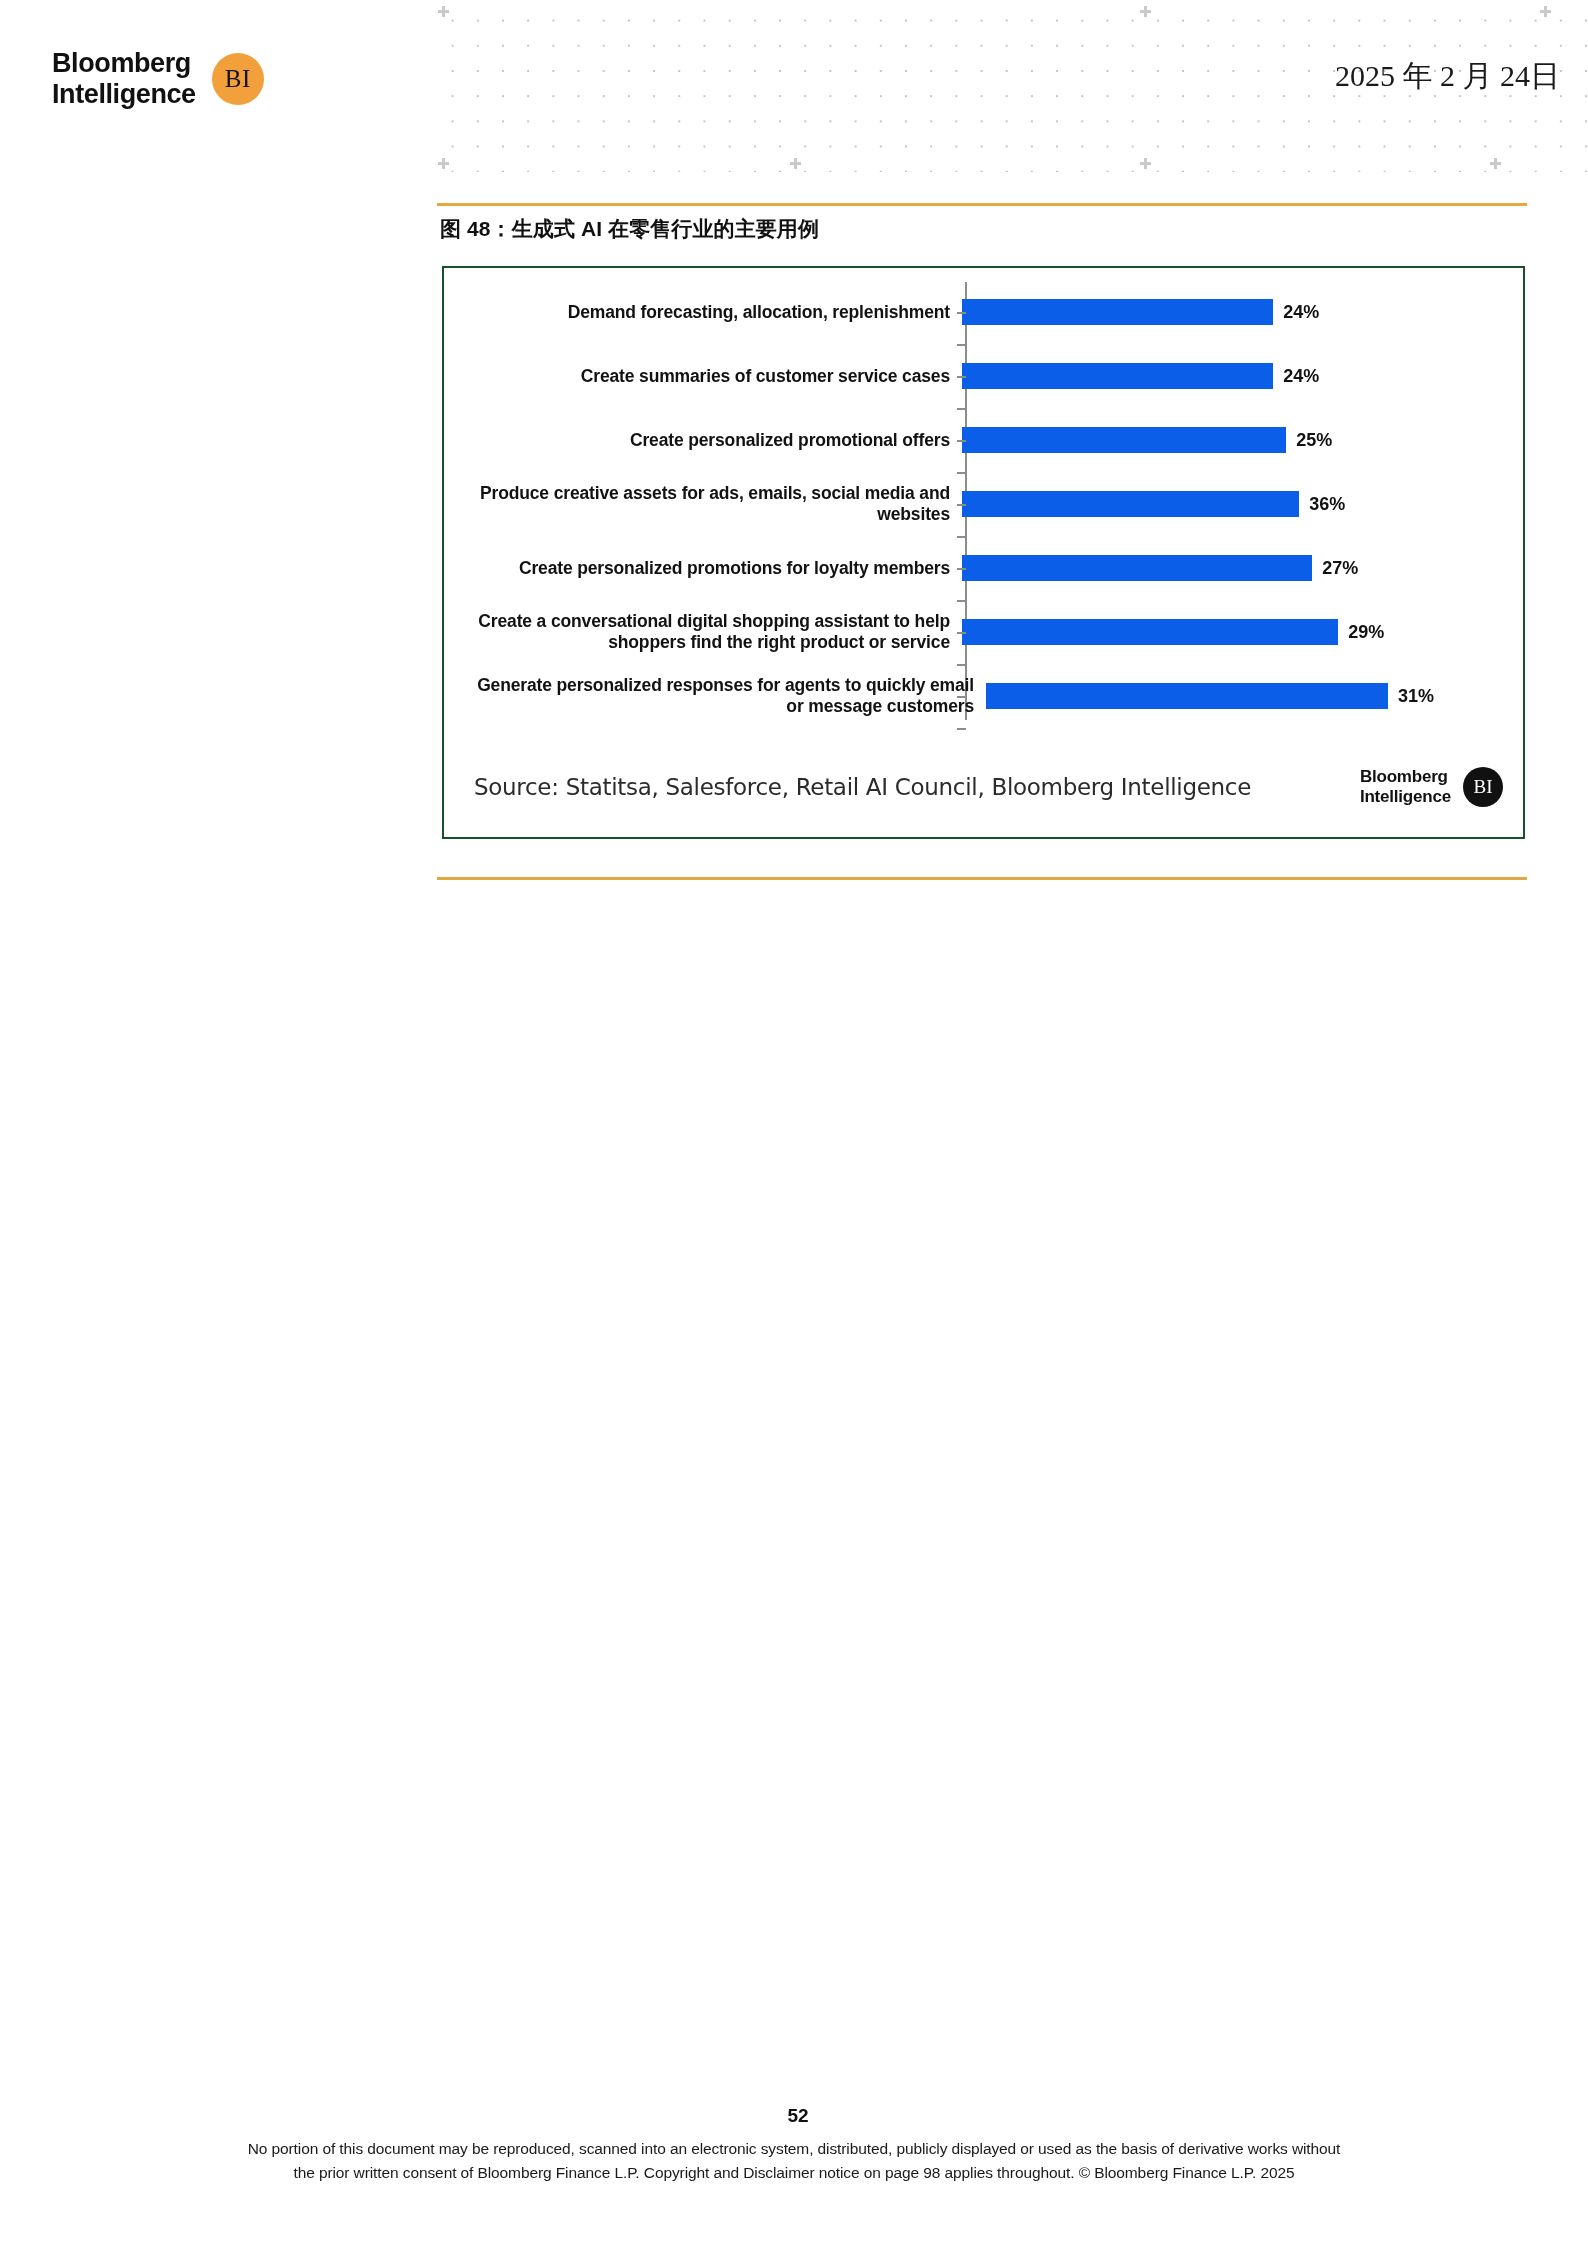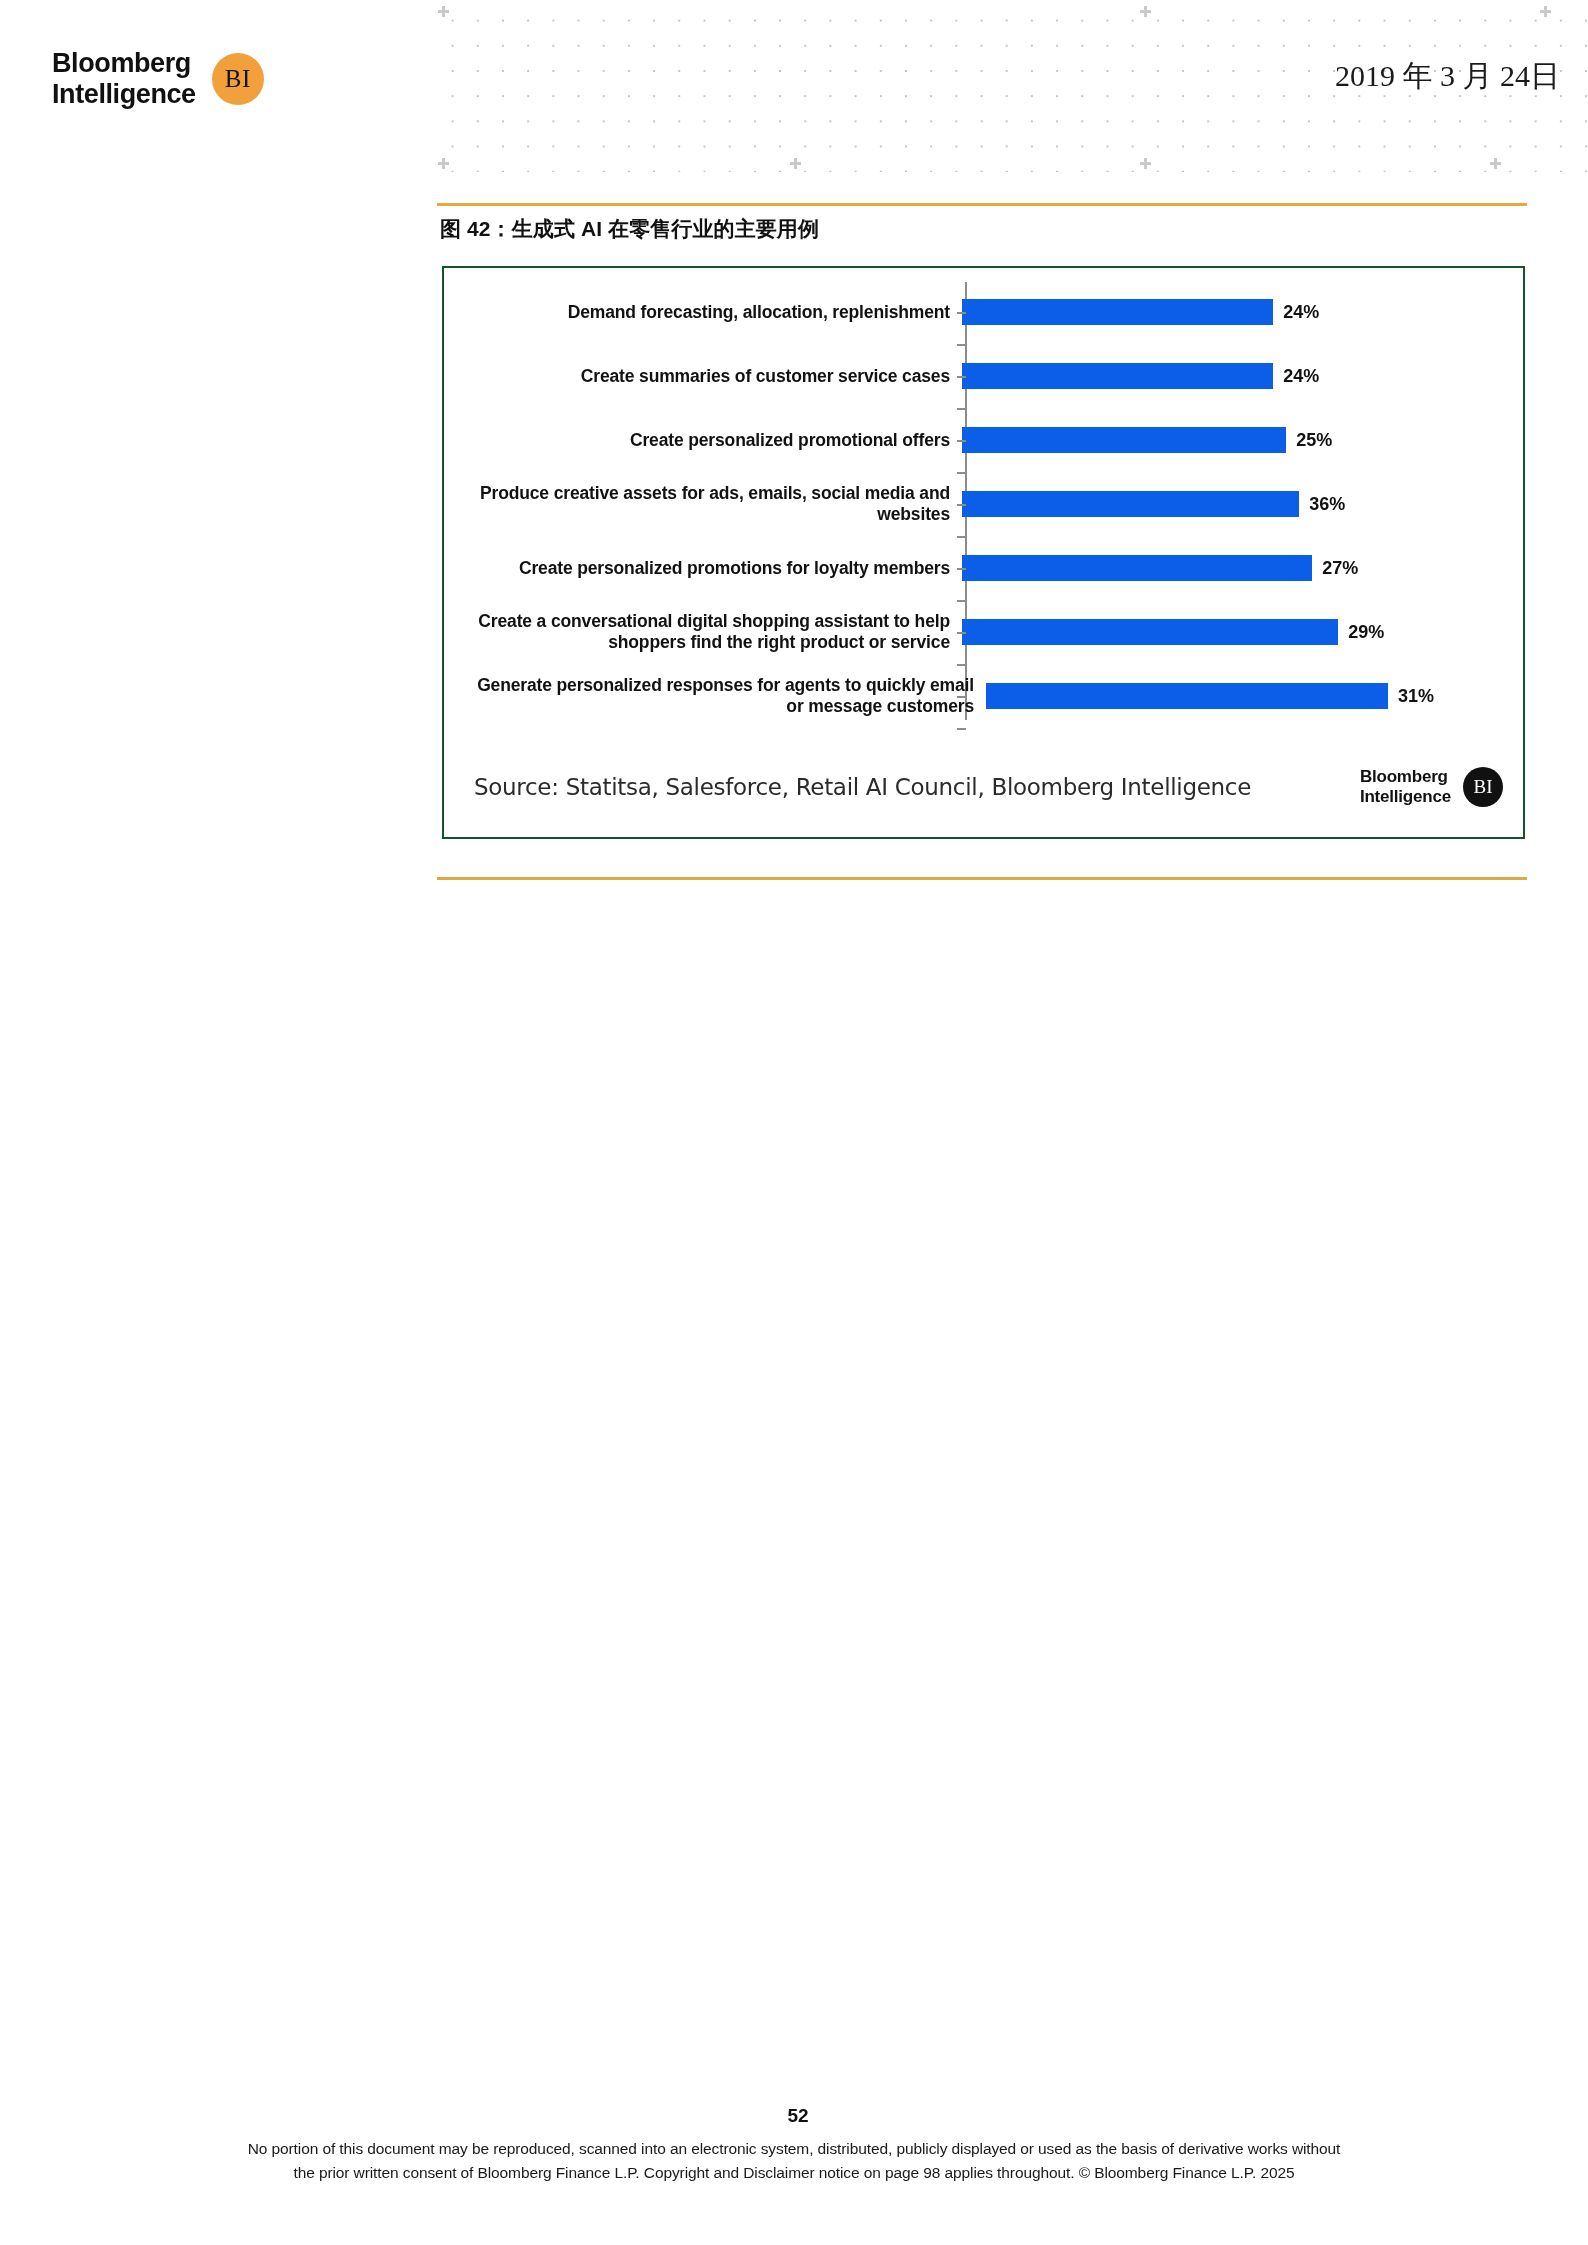--- a/index.html
+++ b/index.html
@@ -275,25 +275,25 @@
       <div class="plus-mark" style="left: 1106px; top: 6px;"></div>
       <div class="plus-mark" style="left: 706px; top: 6px;"></div>
     </div>
 
   <div id="brand-lockup">
     <div id="brand-wordmark">Bloomberg
 Intelligence</div>
     <div id="brand-badge">BI</div>
   </div>
 
-  <div id="header-date">2019 年 3 月 24日</div>
+  <div id="header-date">2025 年 2 月 24日</div>
 
   <div class="gold-rule" id="rule-top"></div>
 
-  <div id="figure-caption">图 42：生成式 AI 在零售行业的主要用例</div>
+  <div id="figure-caption">图 48：生成式 AI 在零售行业的主要用例</div>
 
   <div id="chart-box">
 
     <div id="plot-area">
       <div id="axis-line"></div>
       <div id="chart-rows">
           <div class="chart-row" style="top: 12px;">
             <div class="row-label">Demand forecasting, allocation, replenishment</div>
             <div class="row-bar-wrap">
               <div class="bar" style="width: 311.28px; background: rgb(11, 94, 232);"></div>

